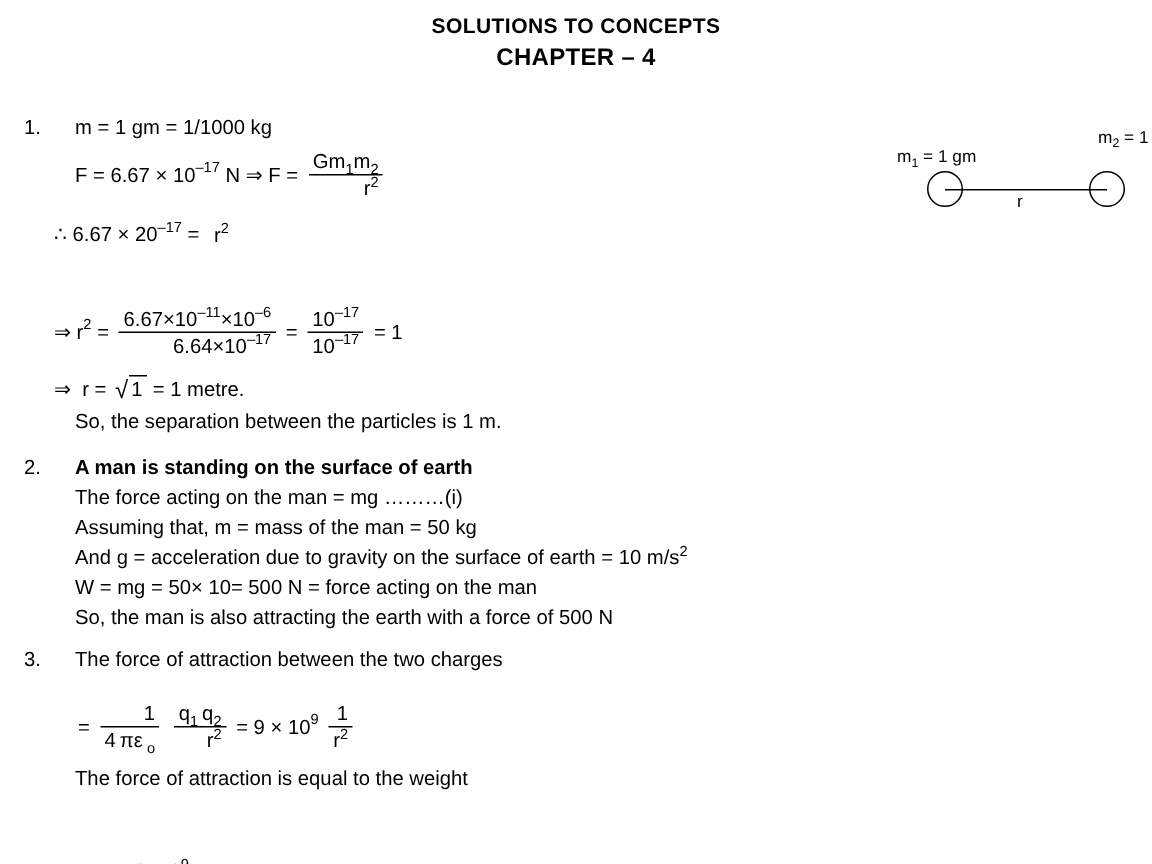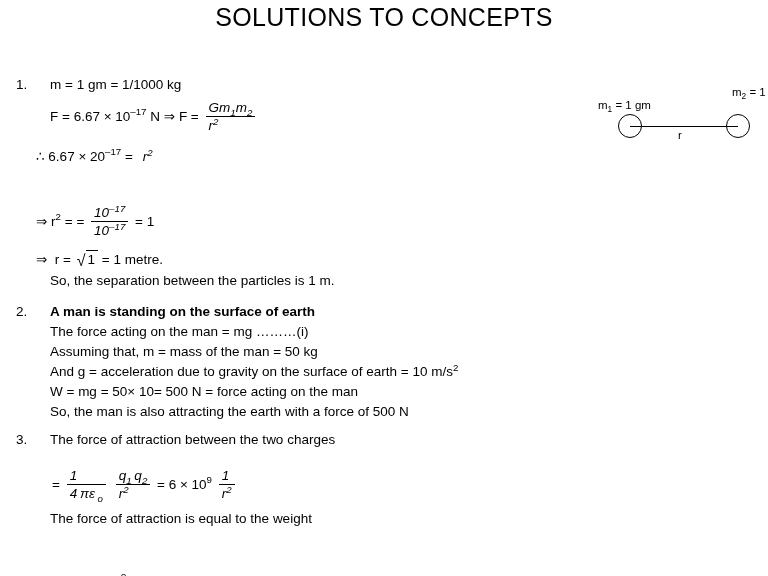--- a/index.html
+++ b/index.html
@@ -18,22 +18,22 @@
 
   
   .title-block {
     position: absolute;
     top: 6px;
     left: 0;
     width: 768px;
     text-align: center;
   }
   .title-main {
-    font-size: 25px;
-    font-weight: normal;
+    font-size: 14px;
+    font-weight: bold;
     letter-spacing: 0.3px;
     line-height: 22px;
   }
   .title-sub {
     font-size: 16px;
     font-weight: bold;
     letter-spacing: 0.2px;
     line-height: 20px;
     margin-top: 1px;
   }
@@ -50,23 +50,22 @@
     line-height: 17px;
     white-space: nowrap;
   }
   sup { font-size: 0.72em; vertical-align: super; line-height: 0; }
   sub { font-size: 0.72em; vertical-align: sub; line-height: 0; }
 
   
   .frac {
     display: inline-block;
     vertical-align: middle;
-    text-align: left;
+    text-align: right;
     margin: 0 3px;
-    font-style: italic;
   }
   .frac .fnum {
     display: block;
     padding: 0 3px 1px 3px;
     border-bottom: 1.3px solid #000;
     white-space: nowrap;
   }
   .frac .fden {
     display: block;
     padding: 1px 3px 0 3px;
@@ -132,20 +131,21 @@
     position: absolute;
     font-size: 11.5px;
     line-height: 13px;
   }
 </style>
 </head>
 <body>
 
 <div class="title-block">
   <div class="title-main">SOLUTIONS TO CONCEPTS</div>
+  <div class="title-sub">CHAPTER – 4</div>
 </div>
 
 <div class="num" style="left:16px; top:76px;">1.</div>
 <div class="txt" style="left:50px; top:76px;">m = 1 gm = 1/1000 kg</div>
 
 <div class="eqline" style="left:50px; top:100px;">
   <span class="op">F = 6.67 × 10</span><sup>–17</sup><span class="op"> N</span>
   <span class="op">⇒</span>
   <span class="op">F =</span>
   <span class="frac">
@@ -160,20 +160,24 @@
   <span class="op">=</span>
   <span class="frac">
     <span class="fden"><span>r</span><sup>2</sup></span>
   </span>
 </div>
 
 <div class="eqline" style="left:36px; top:205px;">
   <span class="op">⇒</span>
   <span class="op">r</span><sup>2</sup>
   <span class="op">=</span>
+  <span class="frac">
+    <span class="fnum"><span>6.67×10</span><sup>–11</sup><span>×10</span><sup>–6</sup></span>
+    <span class="fden"><span>6.64×10</span><sup>–17</sup></span>
+  </span>
   <span class="op">=</span>
   <span class="frac">
     <span class="fnum"><span>10</span><sup>–17</sup></span>
     <span class="fden"><span>10</span><sup>–17</sup></span>
   </span>
   <span class="op">= 1</span>
 </div>
 
 <div class="eqline" style="left:36px; top:250px;">
   <span class="op">⇒</span>
@@ -208,21 +212,21 @@
 <div class="eqline" style="left:52px; top:468px;">
   <span class="op">=</span>
   <span class="frac">
     <span class="fnum">1</span>
     <span class="fden"><span>4</span> <span>π</span><span>ε</span> <sub>o</sub></span>
   </span>
   <span class="frac">
     <span class="fnum"><span>q</span><sub>1</sub> <span>q</span><sub>2</sub></span>
     <span class="fden"><span>r</span><sup>2</sup></span>
   </span>
-  <span class="op">= 6 × 10</span><sup>9</sup>
+  <span class="op">= 9 × 10</span><sup>9</sup>
   <span class="frac">
     <span class="fnum">1</span>
     <span class="fden"><span>r</span><sup>2</sup></span>
   </span>
 </div>
 
 <div class="txt" style="left:50px; top:510px;">The force of attraction is equal to the weight</div>
 
 <div class="eqline" style="left:50px; top:543px;margin-top:30px;">
   <span class="op">Mg =</span>

